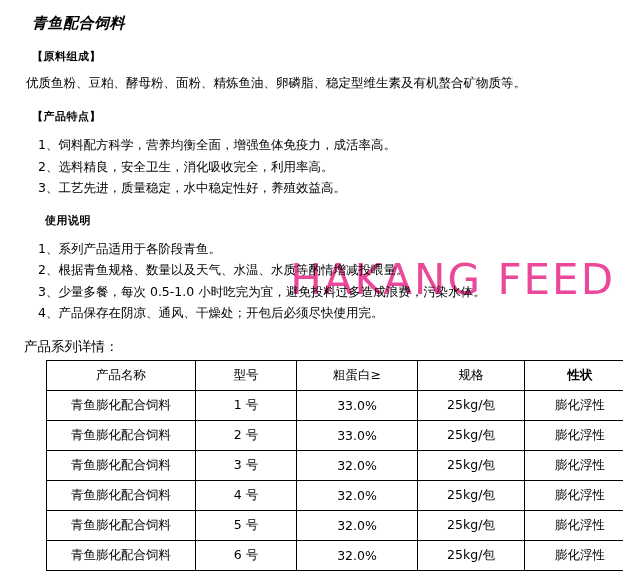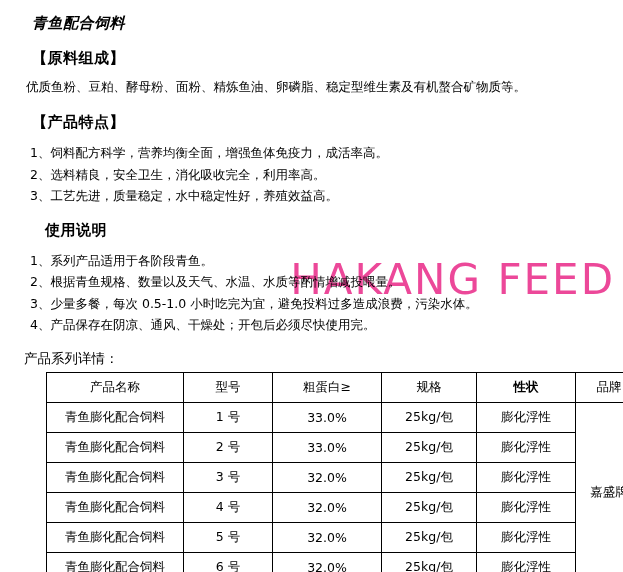--- a/index.html
+++ b/index.html
@@ -40,35 +40,35 @@
     z-index: 2;
   }
   .doc-title {
     font-size: 15px;
     font-weight: bold;
     margin: 0 0 16px 14px;
     letter-spacing: 0.5px;
     font-style: italic;
   }
   .section-head {
-    font-size: 15px;
+    font-size: 11px;
     font-weight: bold;
     margin: 0 0 10px 14px;
     letter-spacing: 0.5px;
   }
   .section-head.plain {
     margin-left: 27px;
   }
   .para {
     font-size: 12.5px;
     line-height: 1.45;
     margin: 0 0 11px 8px;
   }
   .list {
-    margin: 0 0 14px 4px;
+    margin: 0 0 14px 12px;
     padding: 0;
     list-style: none;
   }
   .list li {
     font-size: 12.5px;
     line-height: 1.72;
     margin-left: 8px;
   }
   .gap-sm { height: 6px; }
   .table-label {
@@ -81,21 +81,21 @@
     width: 566px;
     margin-left: 28px;
     table-layout: fixed;
   }
   table.spec td {
     border: 1px solid #000000;
     height: 29px;
     text-align: center;
     vertical-align: middle;
     font-size: 12.5px;
-    padding: 0 2px;
+    padding: 0 8px;
   }
   table.spec tr.head td {
     font-size: 12.5px;
   }
   .col-name { width: 132px; }
   .col-model { width: 84px; }
   .col-protein { width: 104px; }
   .col-spec { width: 90px; }
   .col-prop { width: 94px; font-weight: bold; }
   .col-brand { width: 62px; }

